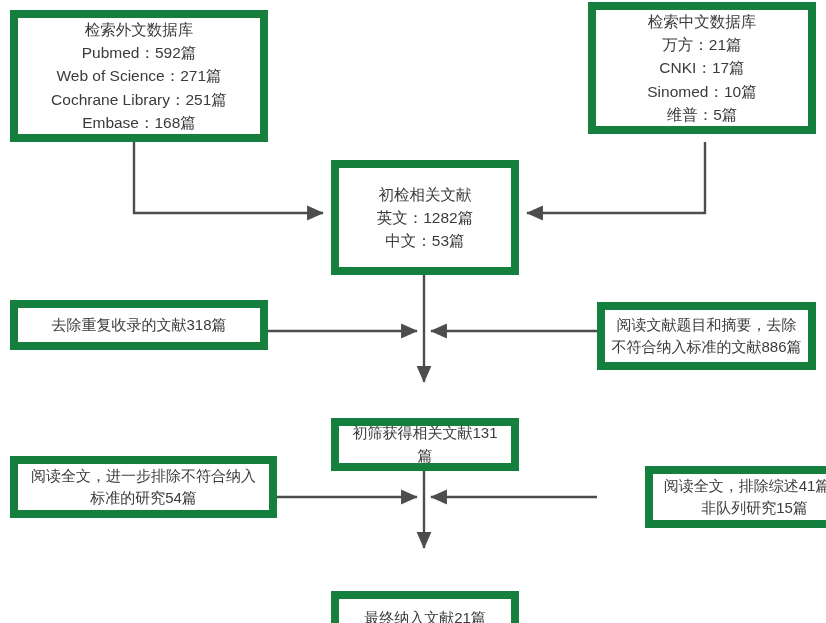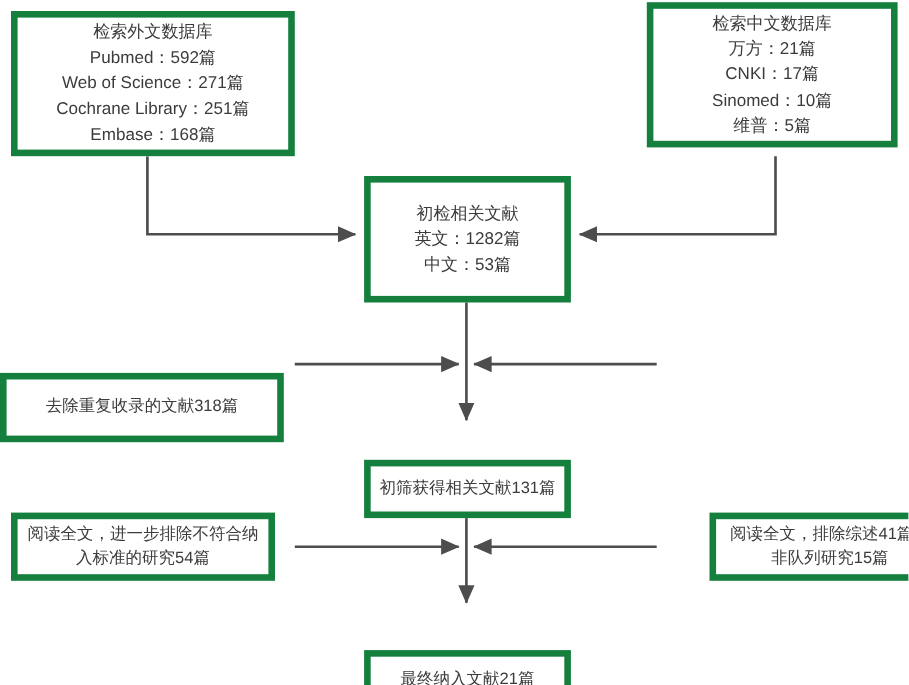--- a/index.html
+++ b/index.html
@@ -11,21 +11,21 @@
     position: relative;
     width: 826px;
     height: 623px;
     background: #ffffff;
     font-family: "Liberation Sans", "DejaVu Sans", sans-serif;
     overflow: hidden;
   }
   .node {
     position: absolute;
     box-sizing: border-box;
-    border: 6px solid #15803d;
+    border: 8px solid #15803d;
     background: #ffffff;
     color: #3b3b3b;
     display: flex;
     align-items: center;
     justify-content: center;
     text-align: center;
     font-size: 15.5px;
     line-height: 1.5;
     white-space: pre-line;
     padding: 14px 6px;
@@ -38,24 +38,24 @@
     top: 0;
     width: 826px;
     height: 623px;
     z-index: 1;
     pointer-events: none;
   }
   
   #n-foreign-db   { left: 10px;  top: 10px;  width: 258px; height: 132px; }
   #n-chinese-db   { left: 588px; top: 2px;  width: 228px; height: 132px; }
   #n-initial-hits { left: 331px; top: 160px; width: 188px; height: 115px;  }
-  #n-dedup        { left: 0;  top: 300px; width: 258px; height: 63px; margin-top: 39px;  }
+  #n-dedup        { left: 10px;  top: 300px; width: 258px; height: 50px;  }
   #n-title-abs    { left: 597px; top: 302px; width: 219px; height: 68px;  }
   #n-screened     { left: 331px; top: 390px; width: 188px; height: 53px; margin-top: 28px;  }
-  #n-fulltext-l   { left: 10px;  top: 466px; width: 240px; height: 62px;  }
+  #n-fulltext-l   { left: 10px;  top: 456px; width: 267px; height: 62px;  }
   #n-fulltext-r   { left: 597px; top: 466px; width: 219px; height: 62px; margin-left: 48px;  }
   #n-final        { left: 331px; top: 556px; width: 188px; height: 54px; margin-top: 35px;  }
 </style>
 </head>
 <body>
 
 <div id="canvas">
 
   <svg id="edges" viewBox="0 0 826 623" xmlns="http://www.w3.org/2000/svg">
     <defs>
@@ -108,20 +108,21 @@
 CNKI：17篇
 Sinomed：10篇
 维普：5篇</div>
 
   <div class="node" id="n-initial-hits">初检相关文献
 英文：1282篇
 中文：53篇</div>
 
   <div class="node small" id="n-dedup">去除重复收录的文献318篇</div>
 
+  <div class="node small" id="n-title-abs">阅读文献题目和摘要，去除不符合纳入标准的文献886篇</div>
 
   <div class="node small" id="n-screened">初筛获得相关文献131篇</div>
 
   <div class="node small" id="n-fulltext-l">阅读全文，进一步排除不符合纳入标准的研究54篇</div>
 
   <div class="node small" id="n-fulltext-r">阅读全文，排除综述41篇、非队列研究15篇</div>
 
   <div class="node small" id="n-final">最终纳入文献21篇</div>
 
 </div>

